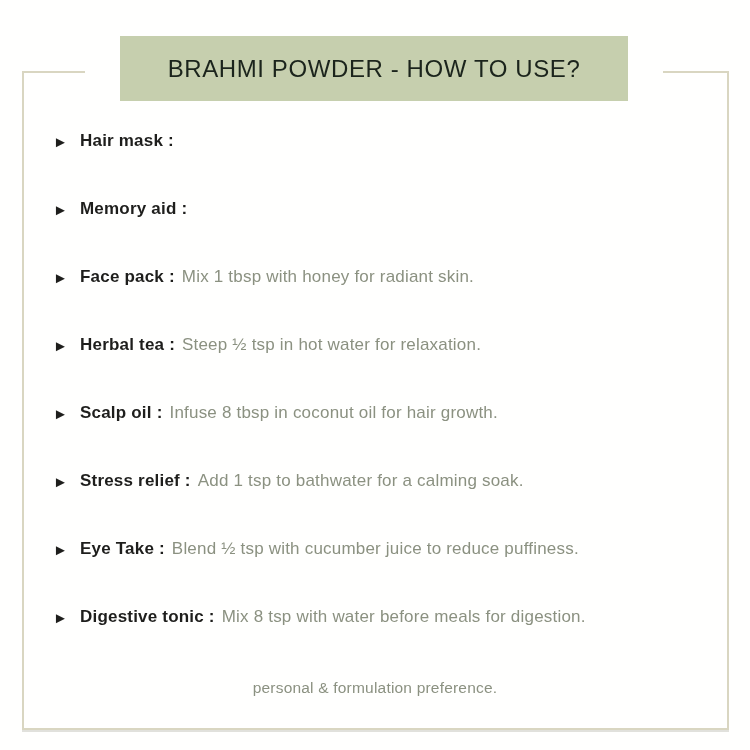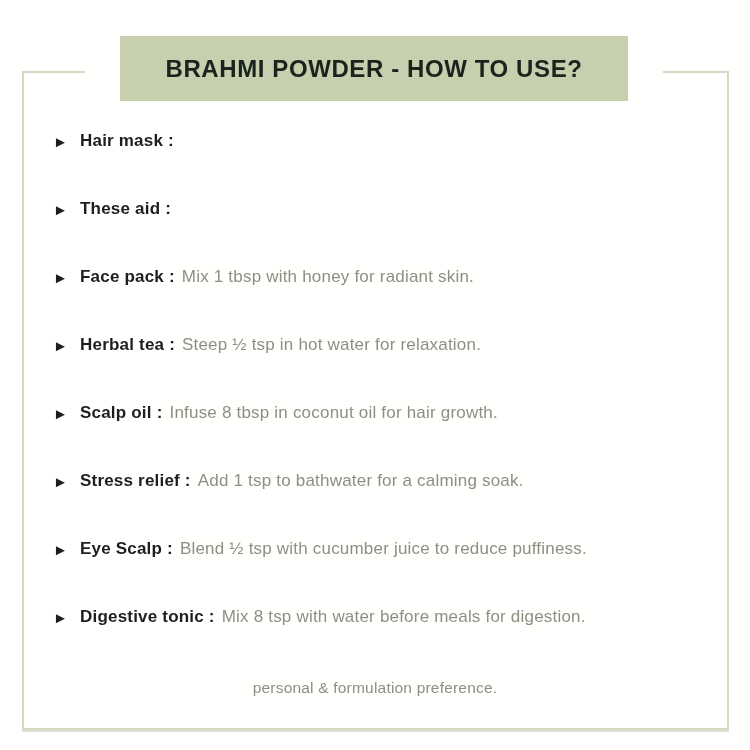--- a/index.html
+++ b/index.html
@@ -40,21 +40,21 @@
   
   .banner {
     position: absolute;
     left: 120px; top: 36px;
     width: 508px; height: 65px;
     background: var(--banner);
     display: flex; align-items: center; justify-content: center;
   }
   .banner h1 {
     font-size: 24px;
-    font-weight: bold;
+    font-weight: normal;
     letter-spacing: 0.6px;
     color: var(--title_text);
   }
   
   .usage-list {
     position: absolute;
     left: 53px; top: 107px;
     right: 30px;
     list-style: none;
   }
@@ -112,21 +112,21 @@
     <h1>BRAHMI POWDER - HOW TO USE?</h1>
   </div>
 
   <ul class="usage-list">
     <li>
       <span class="bullet">►</span>
       <span class="item-label">Hair mask :</span>
     </li>
     <li>
       <span class="bullet">►</span>
-      <span class="item-label">These aid :</span>
+      <span class="item-label">Memory aid :</span>
     </li>
     <li>
       <span class="bullet">►</span>
       <span class="item-label">Face pack :</span>
       <span class="item-desc">Mix 1 tbsp with honey for radiant skin.</span>
     </li>
     <li>
       <span class="bullet">►</span>
       <span class="item-label">Herbal tea :</span>
       <span class="item-desc">Steep ½ tsp in hot water for relaxation.</span>
@@ -136,21 +136,21 @@
       <span class="item-label">Scalp oil :</span>
       <span class="item-desc">Infuse 8 tbsp in coconut oil for hair growth.</span>
     </li>
     <li>
       <span class="bullet">►</span>
       <span class="item-label">Stress relief :</span>
       <span class="item-desc">Add 1 tsp to bathwater for a calming soak.</span>
     </li>
     <li>
       <span class="bullet">►</span>
-      <span class="item-label">Eye Scalp :</span>
+      <span class="item-label">Eye Take :</span>
       <span class="item-desc">Blend ½ tsp with cucumber juice to reduce puffiness.</span>
     </li>
     <li>
       <span class="bullet">►</span>
       <span class="item-label">Digestive tonic :</span>
       <span class="item-desc">Mix 8 tsp with water before meals for digestion.</span>
     </li>
   </ul>
 
   <div class="note">

